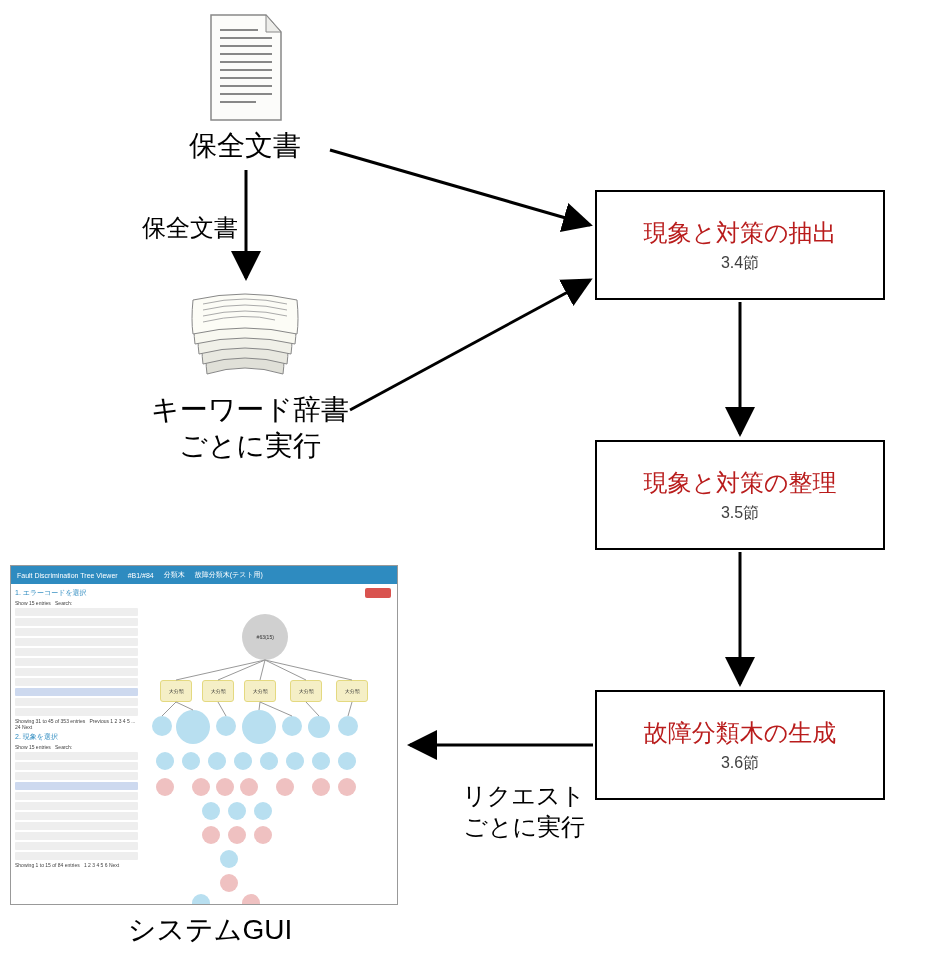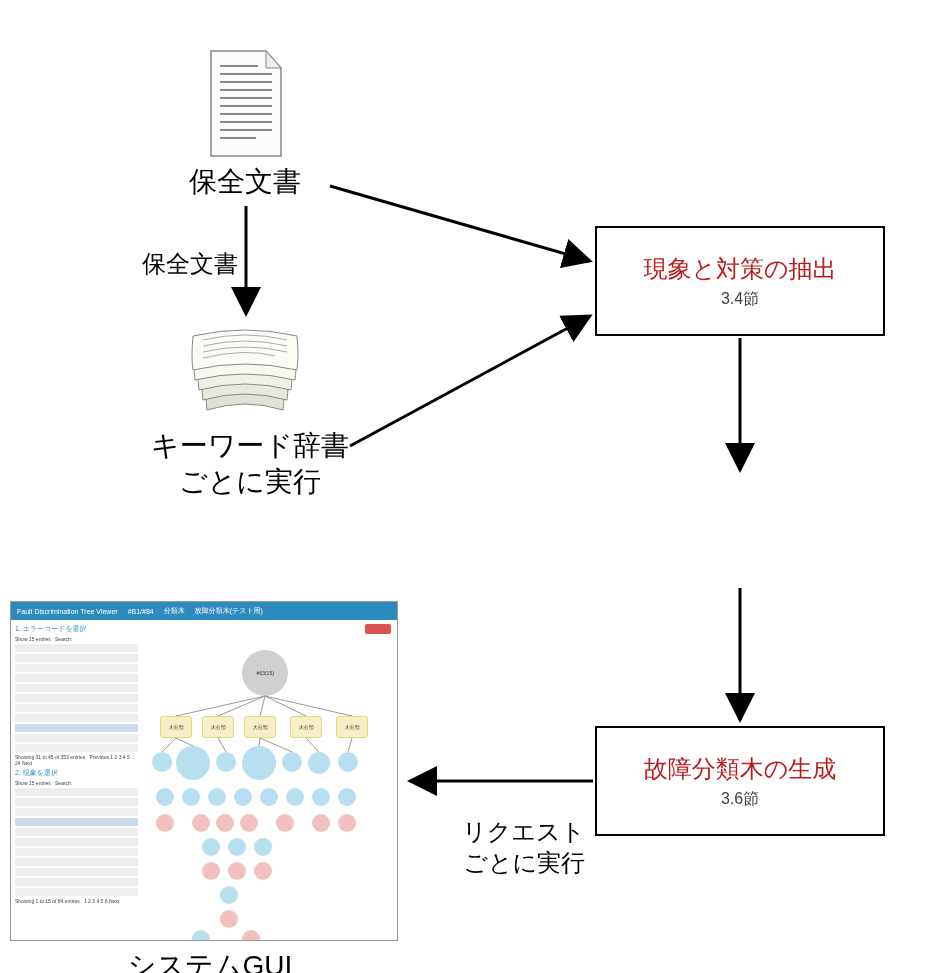--- a/index.html
+++ b/index.html
@@ -1,17 +1,17 @@
 <!DOCTYPE html>
 <html><head>
 <meta charset="utf-8">
 <style>
   * { box-sizing: border-box; margin: 0; padding: 0; }
   body { font-family: "Hiragino Sans", "Meiryo", sans-serif; background: #fff; width: 936px; height: 973px; position: relative; }
-  .canvas { position: relative; width: 936px; height: 843px; margin-top: 36px; }
+  .canvas { position: relative; width: 936px; height: 843px; }
   .node { position: absolute; text-align: center; }
   .node-title { font-size: 28px; color: #000; line-height: 1.3; }
   .box { position: absolute; border: 2px solid #000; text-align: center; display: flex; flex-direction: column; justify-content: center; align-items: center; padding: 10px; background: #fff; }
   .box-title { font-size: 24px; color: #b91c1c; }
   .box-sub { font-size: 16px; color: #404040; margin-top: 4px; }
   .edge-label { position: absolute; font-size: 24px; color: #000; text-align: center; line-height: 1.3; }
   .gui-shot { position: absolute; border: 1px solid #999; background: #f7f7f7; overflow: hidden; }
   .gui-header { height: 18px; background: #2e8bc0; display: flex; align-items: center; padding: 0 6px; gap: 10px; }
   .gui-header span { color: #fff; font-size: 7px; }
   .gui-body { display: flex; height: calc(100% - 18px); }
@@ -70,20 +70,24 @@
   <div class="node" style="left:100px; top:392px; width:300px;">
     <div class="node-title" style="white-space:pre-line;">キーワード辞書
 ごとに実行</div>
   </div>
 
   <div class="box" style="left:595px; top:190px; width:290px; height:110px;">
     <div class="box-title">現象と対策の抽出</div>
     <div class="box-sub">3.4節</div>
   </div>
 
+  <div class="box" style="left:595px; top:440px; width:290px; height:110px;">
+    <div class="box-title">現象と対策の整理</div>
+    <div class="box-sub">3.5節</div>
+  </div>
 
   <div class="box" style="left:595px; top:690px; width:290px; height:110px;">
     <div class="box-title">故障分類木の生成</div>
     <div class="box-sub">3.6節</div>
   </div>
 
   <div class="edge-label" style="left:88px; top:212px; width:150px; text-align:right;">保全文書</div>
   <div class="edge-label" style="left:415px; top:780px; width:170px; text-align:right; white-space:pre-line;"><span>リクエスト
 ごとに実行</span></div>
 

